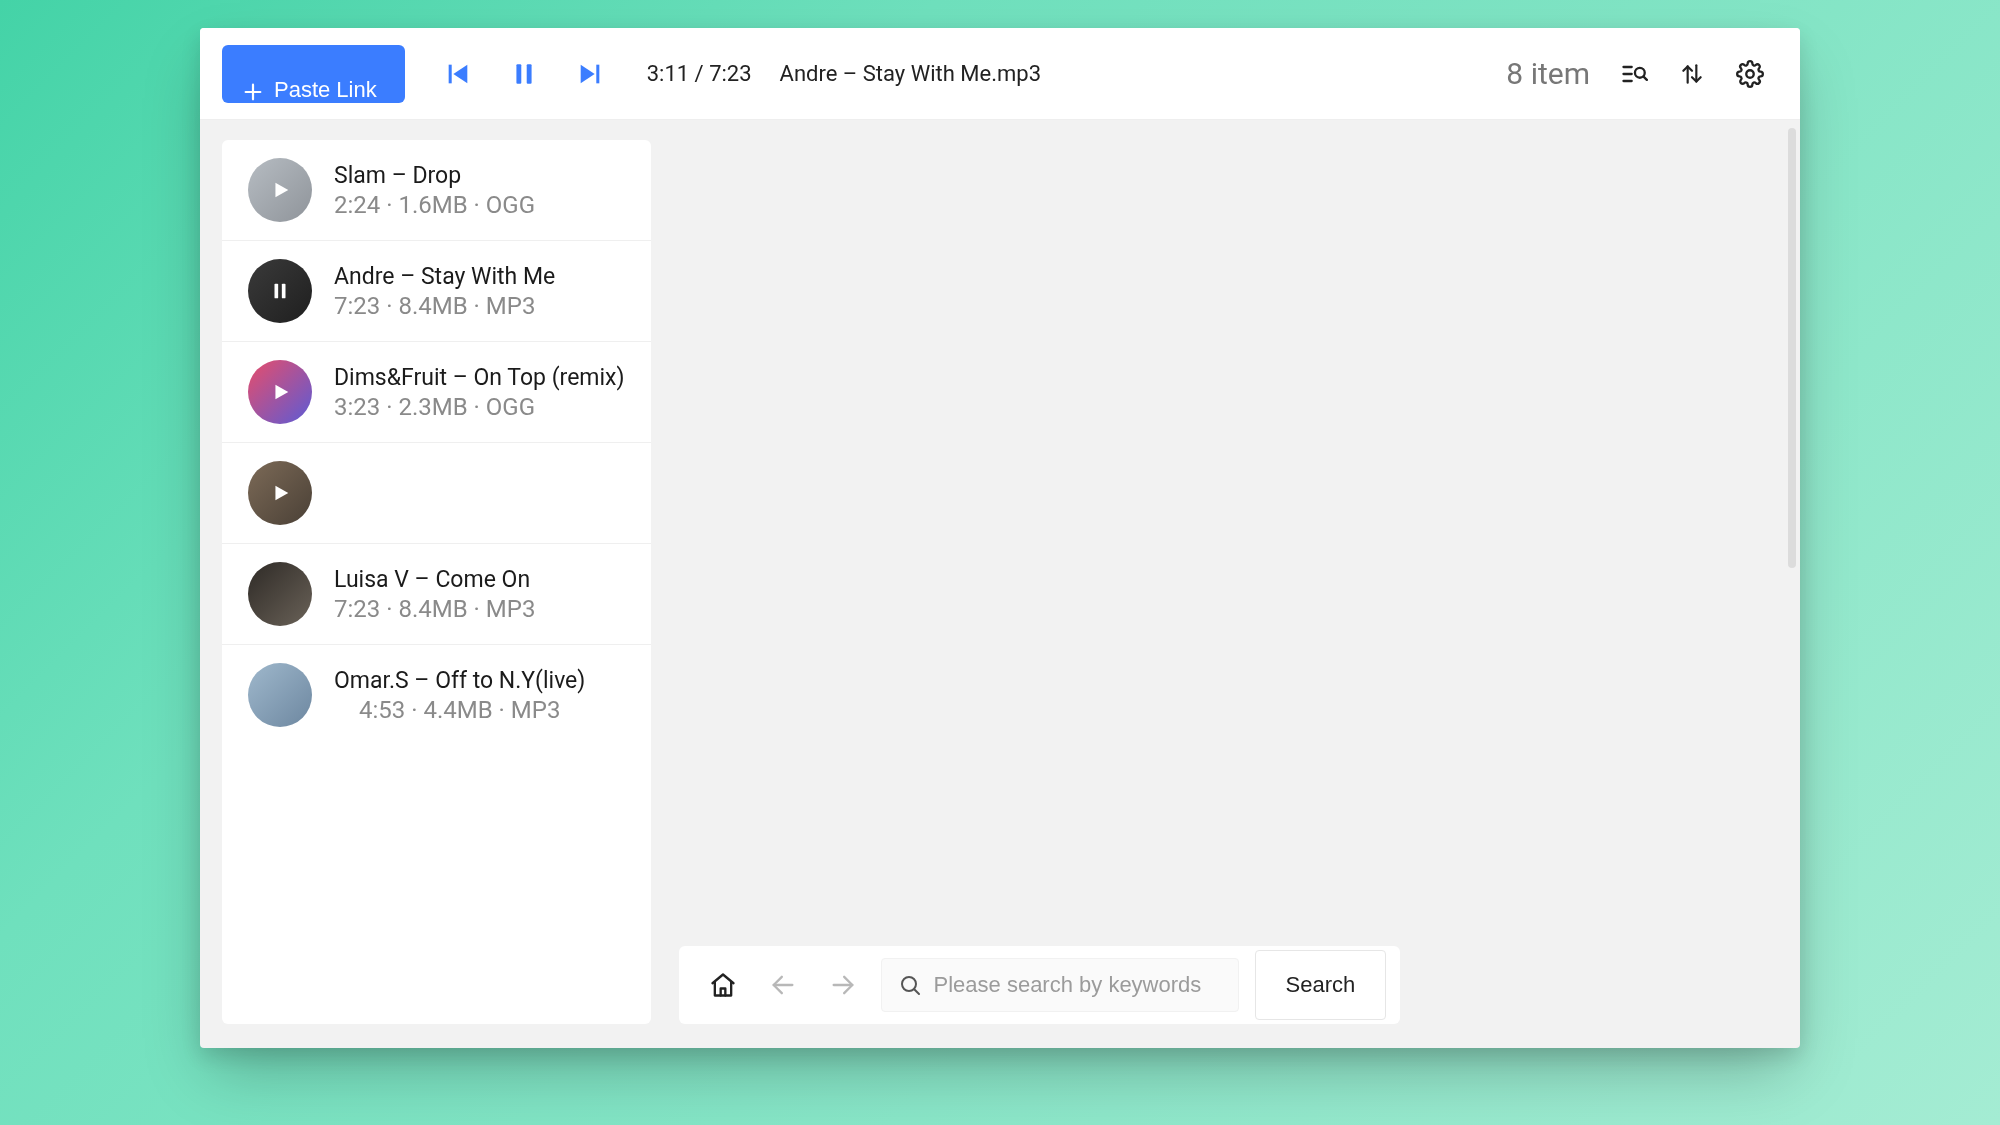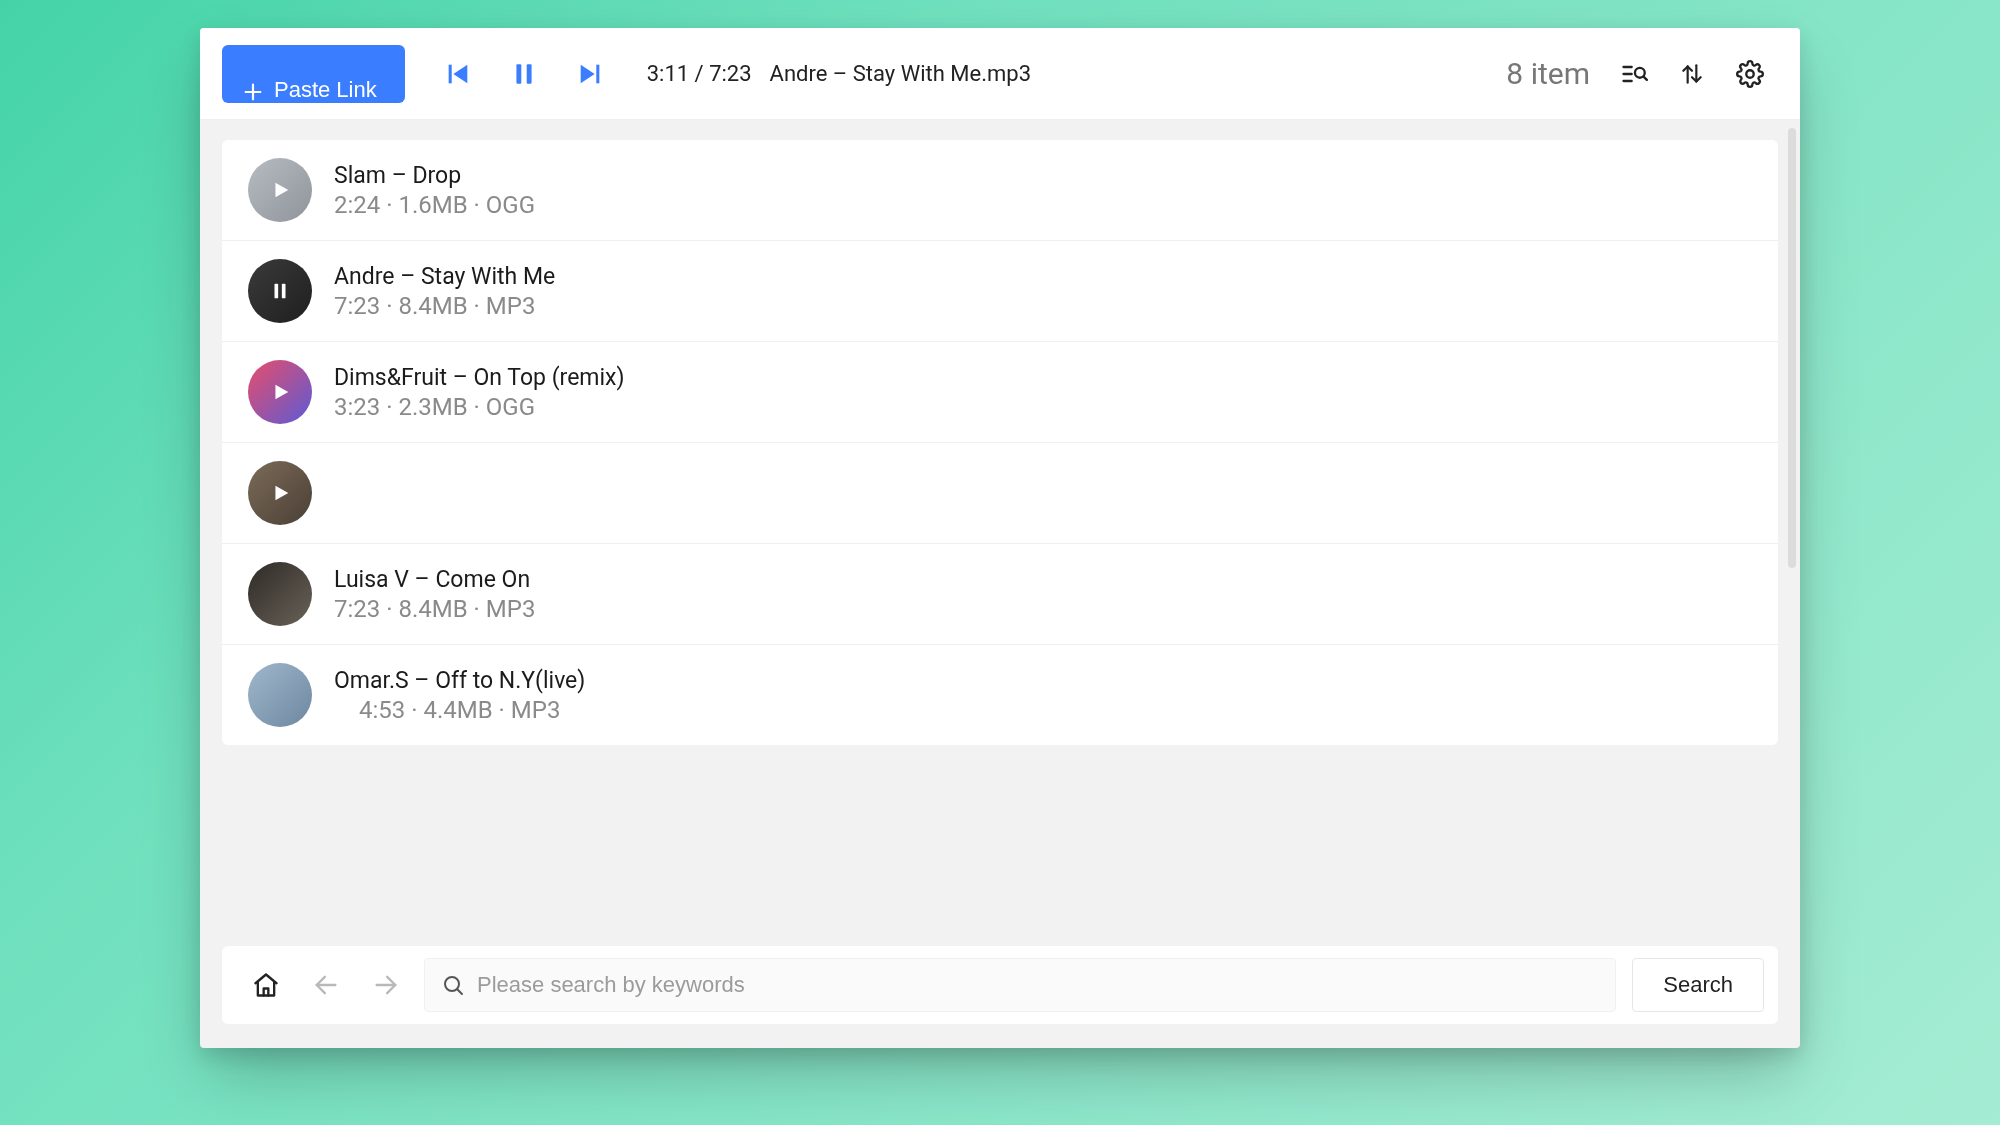--- a/index.html
+++ b/index.html
@@ -59,38 +59,38 @@
     color: #3b7dff;
     background: transparent;
     border: none;
     cursor: pointer;
   }
   .playback-info {
     margin-left: 20px;
     font-size: 22px;
     color: #222;
     display: flex;
-    gap: 18px;
+    gap: 28px;
     align-items: flex-end;
   }
   .toolbar-spacer { flex: 1; }
   .item-count { font-size: 30px; color: #777; margin-right: 8px; }
   .icon-btn {
     width: 44px; height: 44px;
     display: inline-flex; align-items: center; justify-content: center;
     color: #222; background: transparent; border: none; cursor: pointer;
     margin-left: 6px;
   }
 
   
   .body {
     flex: 1;
     padding: 20px 22px 24px 22px;
     display: flex;
-    flex-direction: column;
+    flex-direction: row;
     gap: 28px;
     overflow: hidden;
   }
   .list {
     background: #fff;
     border-radius: 6px;
     flex: 0 0 auto;
     overflow: hidden;
   }
   .track {
@@ -145,21 +145,21 @@
     background: #fafafa; border: 1px solid #f1f1f1; border-radius: 4px;
     display: flex; align-items: center; gap: 12px;
     padding: 0 16px;
   }
   .search-field input {
     flex: 1; border: none; outline: none; background: transparent;
     font-size: 22px; color: #4c1d95;
   }
   .search-field input::placeholder { color: #9b9b9b; }
   .search-btn {
-    height: 54px; padding: 0 30px; font-size: 22px;
+    height: 70px; padding: 0 30px; font-size: 22px;
     background: #fff; color: #222; border: 1px solid #e6e6e6;
     border-radius: 4px; cursor: pointer;
   }
 
   svg { display: block; }
 </style>
 </head>
 <body>
 
 <div class="window">

